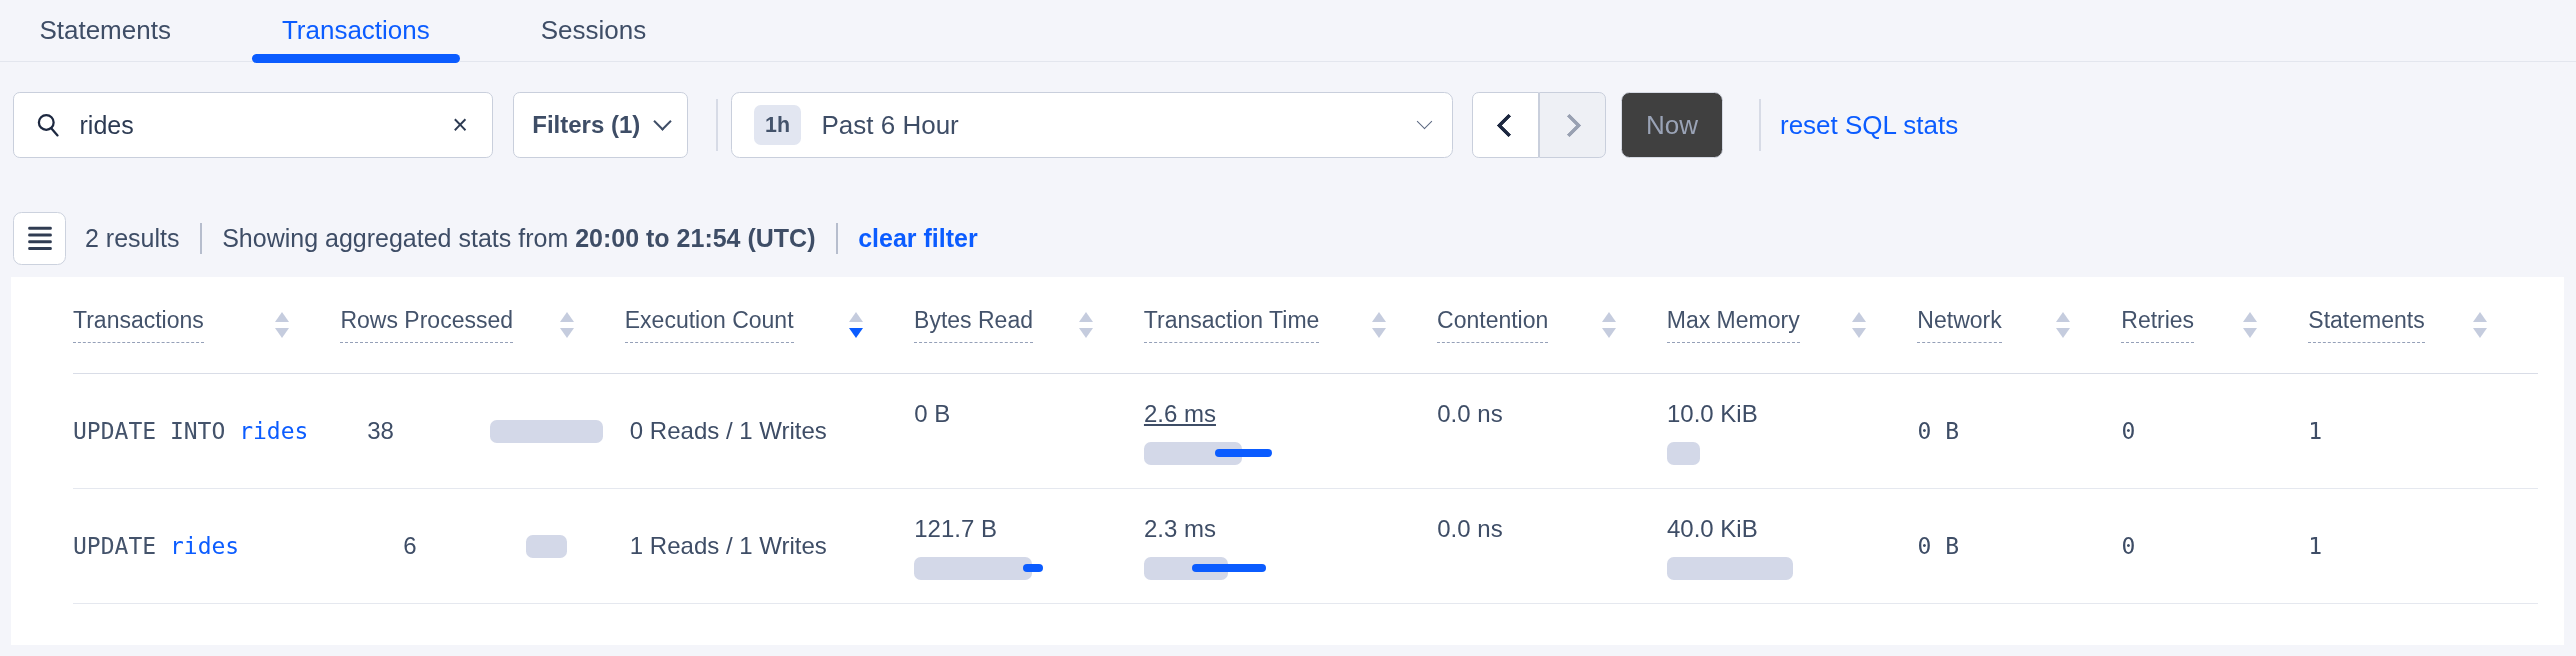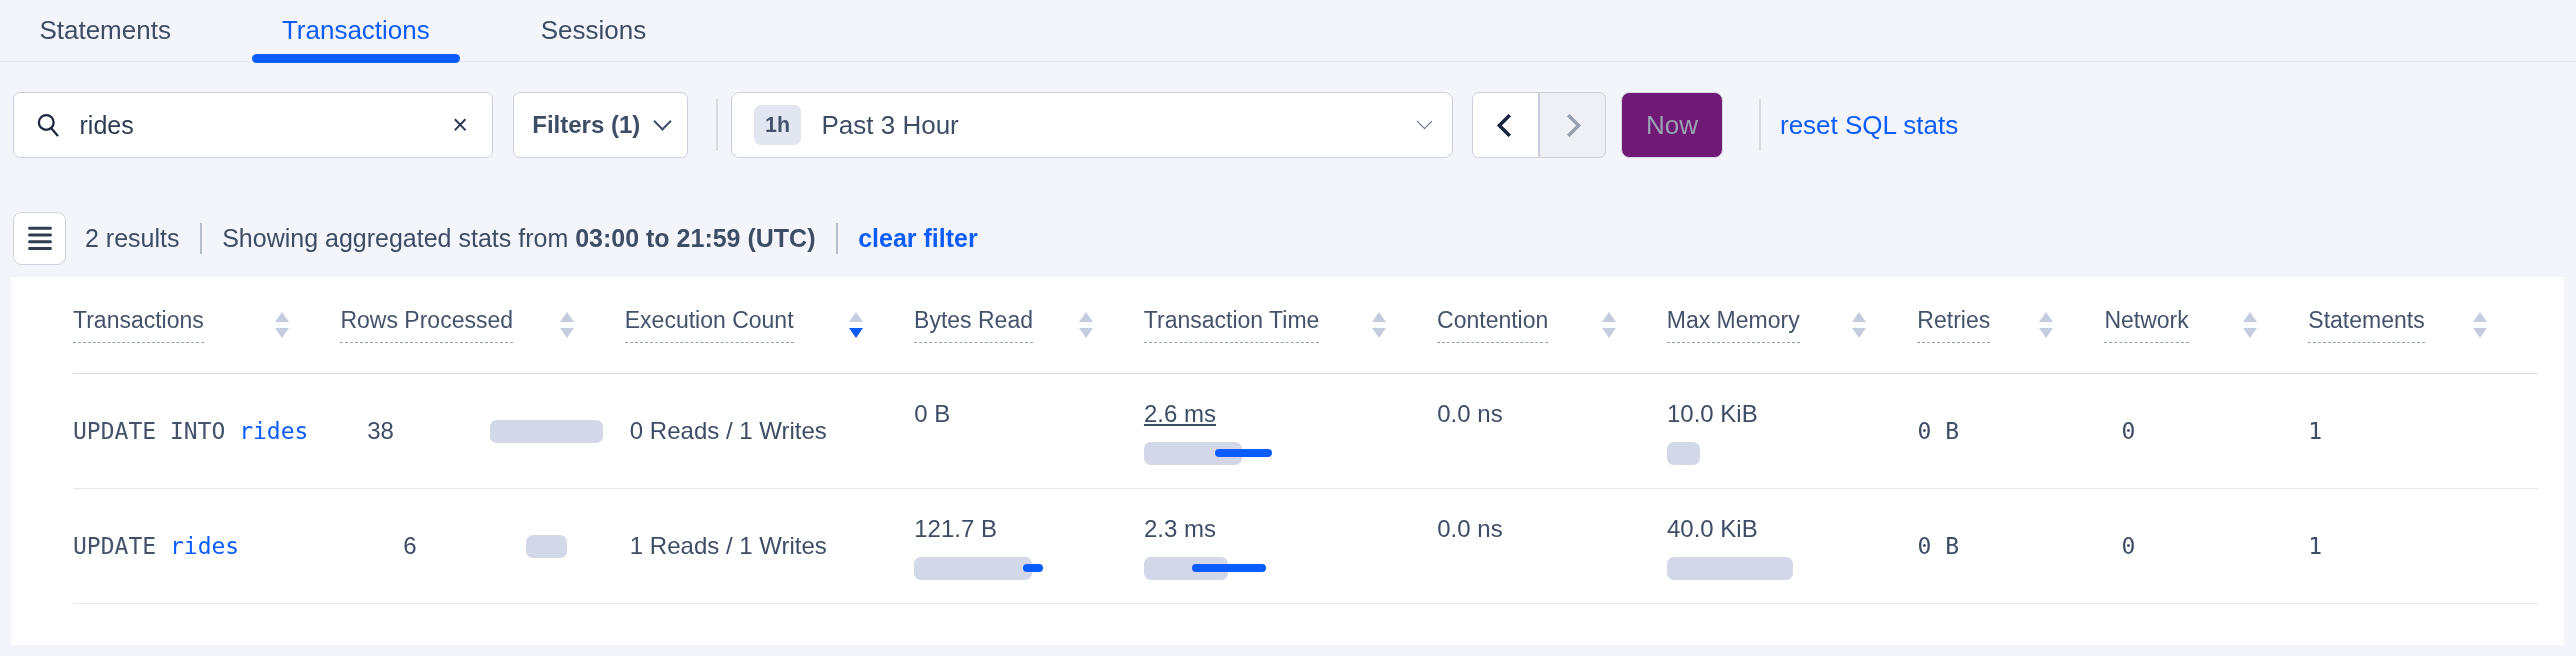--- a/index.html
+++ b/index.html
@@ -50,21 +50,21 @@
   .time .chev{margin-left:auto;width:11px;height:11px;border-color:#5a6780;border-width:0 1.7px 1.7px 0}
   .pager{position:absolute;left:1472px;top:0;display:flex;height:66px}
   .pager .pbtn{width:67px;height:66px;background:#fff;border:1.7px solid var(--ctrl-border);
          display:flex;align-items:center;justify-content:center;cursor:pointer}
   .pager .prev{border-radius:6.8px 0 0 6.8px;border-right-width:0.9px}
   .pager .next{border-radius:0 6.8px 6.8px 0;border-left-width:0.9px;background:#eef0f5;cursor:default}
   .lchev{width:17px;height:17px;border-left:4.3px solid var(--ink-dark);border-bottom:4.3px solid var(--ink-dark);
          transform:rotate(45deg);margin-left:6.8px;border-radius:1.7px}
   .rchev{width:17px;height:17px;border-right:4.3px solid #99a1b2;border-bottom:4.3px solid #99a1b2;
          transform:rotate(-45deg);margin-right:6.8px;border-radius:1.7px}
-  .now{left:1621px;width:102px;justify-content:center;background:#701a75;border-color:#d6dae4;
+  .now{left:1621px;width:102px;justify-content:center;background:#404040;border-color:#d6dae4;
        border-radius:8.5px;font-size:26px;color:var(--muted);cursor:default}
   .reset{position:absolute;left:1780px;top:0;height:66px;display:flex;align-items:center;
        font-size:26px;font-weight:500;color:var(--blue);cursor:pointer;text-decoration:none}
 
   
   .results-bar{position:relative;margin-top:54px;height:53px;display:flex;align-items:center;
        padding-left:85px;font-size:25px;color:var(--ink)}
   .colselect{position:absolute;left:13px;top:0;width:53px;height:53px;background:#fff;
        border:1.7px solid #ccd2de;border-radius:8.5px;display:flex;align-items:center;justify-content:center;cursor:pointer}
   .results-bar b{font-weight:700}
@@ -118,21 +118,21 @@
 
     <button class="ctrl filters">
       <span>Filters (1)</span>
       <span class="chev"></span>
     </button>
 
     <div class="vdiv v1"></div>
 
     <div class="ctrl time">
       <span class="badge">1h</span>
-      <span>Past 3 Hour</span>
+      <span>Past 6 Hour</span>
       <span class="chev"></span>
     </div>
 
     <div class="pager">
       <div class="pbtn prev">
         <span class="lchev"></span>
       </div>
       <div class="pbtn next">
         <span class="rchev"></span>
       </div>
@@ -150,21 +150,21 @@
       <svg width="26" height="27" viewBox="0 0 30 32">
         <rect x="1" y="2" width="28" height="3.6" rx="1.6" fill="#303c52"></rect>
         <rect x="1" y="10" width="28" height="3.6" rx="1.6" fill="#303c52"></rect>
         <rect x="1" y="18" width="28" height="3.6" rx="1.6" fill="#303c52"></rect>
         <rect x="1" y="26" width="28" height="3.6" rx="1.6" fill="#303c52"></rect>
       </svg>
     </div>
     <span>2 results</span>
     <span class="sep"></span>
     <span>
-      <span>Showing aggregated stats from </span><b>03:00 to 21:59 (UTC)</b>
+      <span>Showing aggregated stats from </span><b>20:00 to 21:54 (UTC)</b>
     </span>
     <span class="sep"></span>
     <a class="clear-filter">clear filter</a>
   </div>
 
   <div class="card">
     <div class="thead">
         <div class="th" style="width: 269px;">
           <span class="th-label">Transactions</span>
           <span class="sort">
@@ -207,29 +207,29 @@
             <i class="tri down"></i>
           </span>
         </div>
         <div class="th" style="width: 252px;">
           <span class="th-label">Max Memory</span>
           <span class="sort">
             <i class="tri up"></i>
             <i class="tri down"></i>
           </span>
         </div>
+        <div class="th" style="width: 205px;">
+          <span class="th-label">Network</span>
+          <span class="sort">
+            <i class="tri up"></i>
+            <i class="tri down"></i>
+          </span>
+        </div>
         <div class="th" style="width: 188px;">
           <span class="th-label">Retries</span>
-          <span class="sort">
-            <i class="tri up"></i>
-            <i class="tri down"></i>
-          </span>
-        </div>
-        <div class="th" style="width: 205px;">
-          <span class="th-label">Network</span>
           <span class="sort">
             <i class="tri up"></i>
             <i class="tri down"></i>
           </span>
         </div>
         <div class="th" style="width: 231px;">
           <span class="th-label">Statements</span>
           <span class="sort">
             <i class="tri up"></i>
             <i class="tri down"></i>

